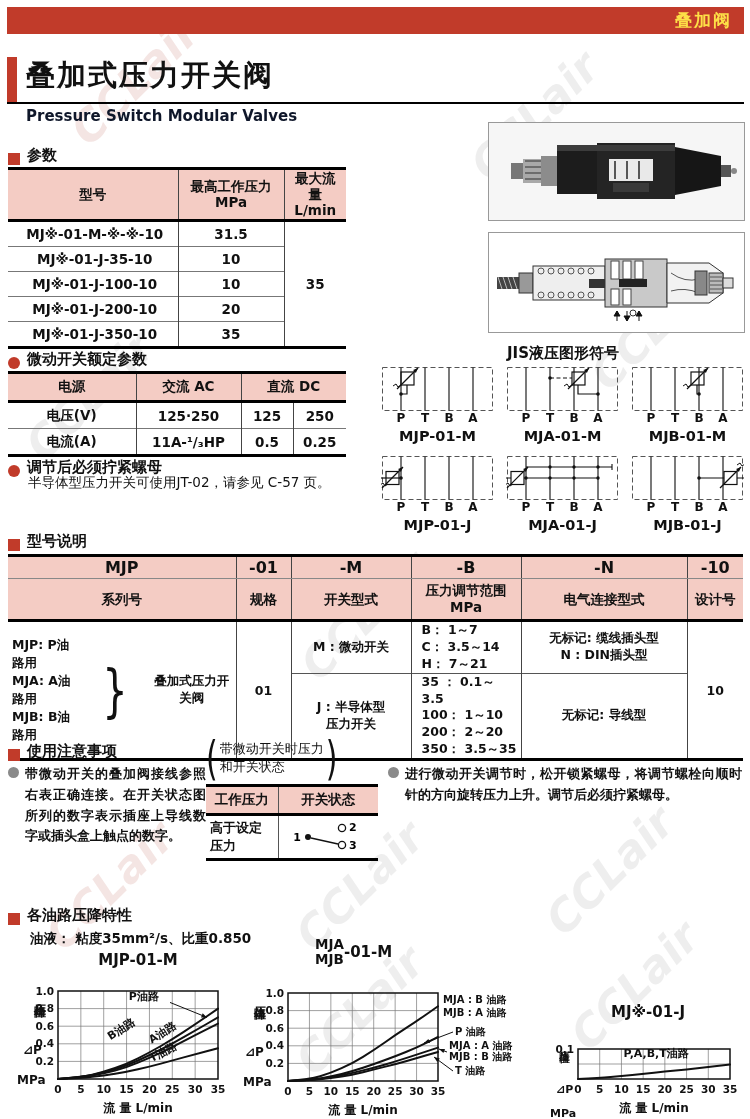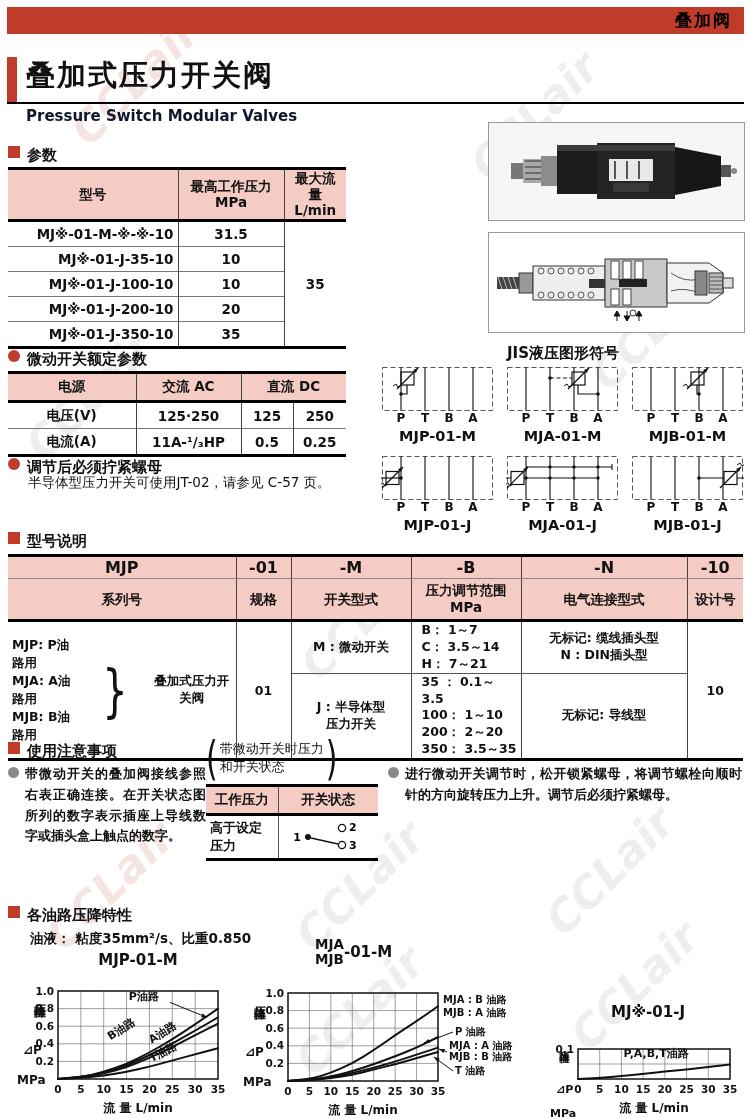--- a/index.html
+++ b/index.html
@@ -6,39 +6,39 @@
   #page{position:relative;width:750px;height:1119px;background:#fff;overflow:hidden;
         font-family:"DejaVu Sans","Liberation Sans",sans-serif;color:#111}
   .abs{position:absolute}
   .wm{position:absolute;font-size:44px;font-weight:bold;font-style:italic;
       transform:rotate(-45deg);white-space:nowrap;pointer-events:none;z-index:0}
   .wm.g{color:rgba(120,120,120,0.13)} .wm.r{color:rgba(175,70,55,0.14)}
   .z{z-index:2}
   
   #banner{left:7px;top:7px;width:737px;height:27px;background:#c13b2a;display:flex;
           align-items:center;justify-content:flex-end;padding-right:12px;box-sizing:border-box}
-  #banner .tag{color:#000000;font-weight:bold;font-size:17px;letter-spacing:2px}
+  #banner .tag{color:#fde047;font-weight:bold;font-size:17px;letter-spacing:2px}
   #titlebar{left:7px;top:57px;width:10px;height:47px;background:#c13b2a}
   #h1{left:26px;top:56px;font-size:29px;font-weight:bold;letter-spacing:2px}
   #rule{left:7px;top:102px;width:737px;height:2px;background:#000}
   #subtitle{left:26px;top:107px;font-size:15px;font-weight:bold;color:#0f172a}
   
-  .sec{display:flex;align-items:flex-start;gap:7px;font-size:15px;font-weight:bold}
+  .sec{display:flex;align-items:flex-end;gap:7px;font-size:15px;font-weight:bold}
   .sq{width:12px;height:12px;background:#c13b2a;flex:0 0 auto}
   .ci{width:12px;height:12px;border-radius:50%;background:#c13b2a;flex:0 0 auto}
   .gci{width:11px;height:11px;border-radius:50%;background:#8a8a8a;flex:0 0 auto;margin-top:3px}
   
   .twrap{border-top:3px solid #000;border-bottom:3px solid #000}
   table{border-collapse:collapse;width:100%;table-layout:fixed}
   td,th{padding:0 4px;font-size:13px;overflow:hidden}
   .pink{background:#f4ccc4}
   
   #ptable th{height:40px;font-size:13.5px;font-weight:bold;border-bottom:3px solid #000;line-height:1.2}
   #ptable td{height:24px;font-weight:bold;font-size:13.5px}
-  #ptable td.m{text-align:right;padding-left:8px}
+  #ptable td.m{text-align:center;padding-left:8px}
   #ptable td.c{text-align:center}
   #ptable .vl{border-left:1px solid #444}
   #ptable tr+tr td{border-top:1px solid #777}
   
   #mtable th{height:26px;font-size:13.5px;border-bottom:3px solid #000}
   #mtable td{height:25px;font-weight:bold;font-size:13.5px;text-align:center}
   #mtable .vl{border-left:1px solid #444}
   #mtable tr+tr td{border-top:1px solid #777}
   
   .frame{border:1px solid #999;background:#fdfdfd}

